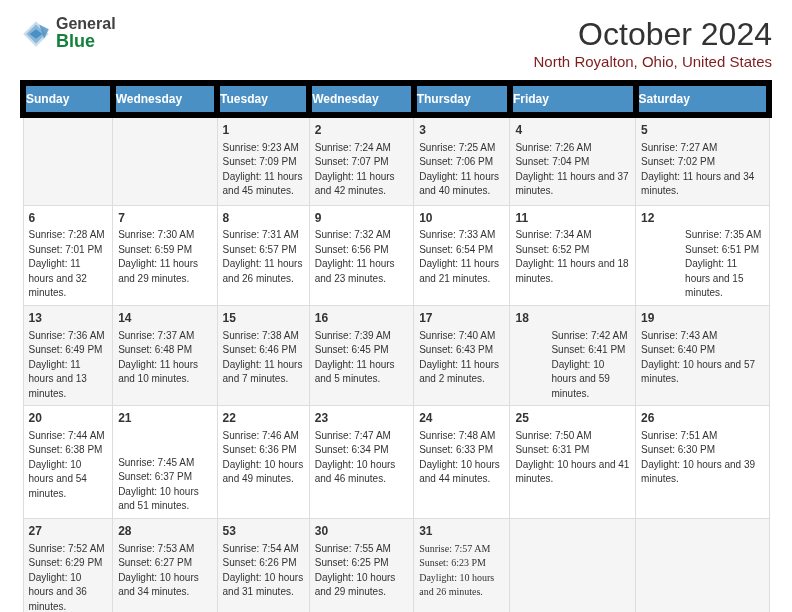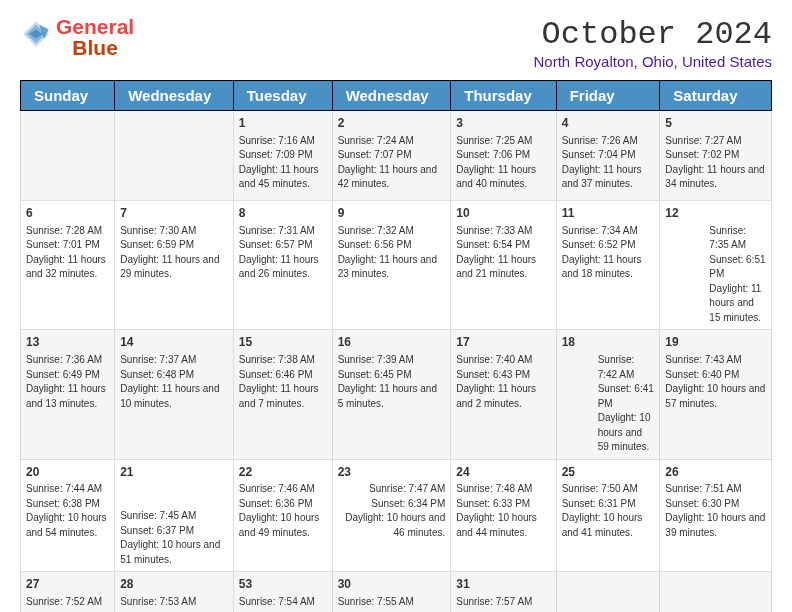--- a/index.html
+++ b/index.html
@@ -24,61 +24,59 @@
       align-items: flex-start;
     }
     .logo-text {
       display: flex;
       flex-direction: column;
       font-size: 18px;
       font-weight: bold;
       line-height: 1;
     }
     .logo-general {
-      color: #ef4444;
-      font-size: 21px;
+      color: #404040;
+      font-size: 16px;
       font-weight: bold;
     }
     .logo-blue {
-      color: #c2410c;
-      font-size: 21px;
-      font-weight: bold;
-      text-align: center;
+      color: #15803d;
+      font-size: 18px;
+      font-weight: bold;
     }
     .logo-icon {
       width: 32px;
       height: 32px;
       margin-right: 4px;
       margin-top: 2px;
     }
     .title-section {
       text-align: right;
     }
     .main-title {
       font-size: 32px;
       color: #333;
       font-weight: normal;
-      font-family: Liberation Mono, monospace;
     }
     .subtitle {
       font-size: 15px;
-      color: #4c1d95;
+      color: #7f1d1d;
     }
     table {
       width: 100%;
       border-collapse: collapse;
       font-size: 11px;
     }
     thead tr th {
       background-color: #4a90c4;
       color: #fff;
       font-weight: bold;
-      font-size: 15px;
-      padding: 6px 13px;
-      border: 1px solid #000000;
+      font-size: 12px;
+      padding: 6px 0;
+      border: 6px solid #000000;
       text-align: left;
     }
     tbody tr td {
       border: 1px solid #ddd;
       vertical-align: top;
       padding: 4px 5px;
       min-height: 80px;
       height: 90px;
       color: #333;
       font-size: 10.5px;
@@ -138,21 +136,21 @@
           <th>Friday</th>
           <th>Saturday</th>
         </tr>
     </thead>
     <tbody>
     <tr>
           <td class="empty-cell"></td>
           <td class="empty-cell"></td>
           <td>
             <div class="day-number">1</div>
-            <div class="day-info" style="white-space: pre-line;">Sunrise: 7:16 AM
+            <div class="day-info" style="white-space: pre-line;">Sunrise: 9:23 AM
 Sunset: 7:09 PM
 Daylight: 11 hours and 45 minutes.</div>
           </td>
           <td>
             <div class="day-number">2</div>
             <div class="day-info" style="white-space: pre-line;">Sunrise: 7:24 AM
 Sunset: 7:07 PM
 Daylight: 11 hours and 42 minutes.</div>
           </td>
           <td>
@@ -276,21 +274,21 @@
 Daylight: 10 hours and 51 minutes.</div>
           </td>
           <td>
             <div class="day-number">22</div>
             <div class="day-info" style="white-space: pre-line;">Sunrise: 7:46 AM
 Sunset: 6:36 PM
 Daylight: 10 hours and 49 minutes.</div>
           </td>
           <td>
             <div class="day-number">23</div>
-            <div class="day-info" style="white-space: pre-line; text-align: right;">Sunrise: 7:47 AM
+            <div class="day-info" style="white-space: pre-line;">Sunrise: 7:47 AM
 Sunset: 6:34 PM
 Daylight: 10 hours and 46 minutes.</div>
           </td>
           <td>
             <div class="day-number">24</div>
             <div class="day-info" style="white-space: pre-line;">Sunrise: 7:48 AM
 Sunset: 6:33 PM
 Daylight: 10 hours and 44 minutes.</div>
           </td>
           <td>
@@ -326,21 +324,21 @@
 Daylight: 10 hours and 31 minutes.</div>
           </td>
           <td>
             <div class="day-number">30</div>
             <div class="day-info" style="white-space: pre-line;">Sunrise: 7:55 AM
 Sunset: 6:25 PM
 Daylight: 10 hours and 29 minutes.</div>
           </td>
           <td>
             <div class="day-number">31</div>
-            <div class="day-info" style="white-space: pre-line;">Sunrise: 7:57 AM
+            <div class="day-info" style="white-space: pre-line; font-family: Liberation Serif, serif;">Sunrise: 7:57 AM
 Sunset: 6:23 PM
 Daylight: 10 hours and 26 minutes.</div>
           </td>
           <td class="empty-cell"></td>
           <td class="empty-cell"></td>
         </tr>
       </tbody>
   </table>
 </div>
 

